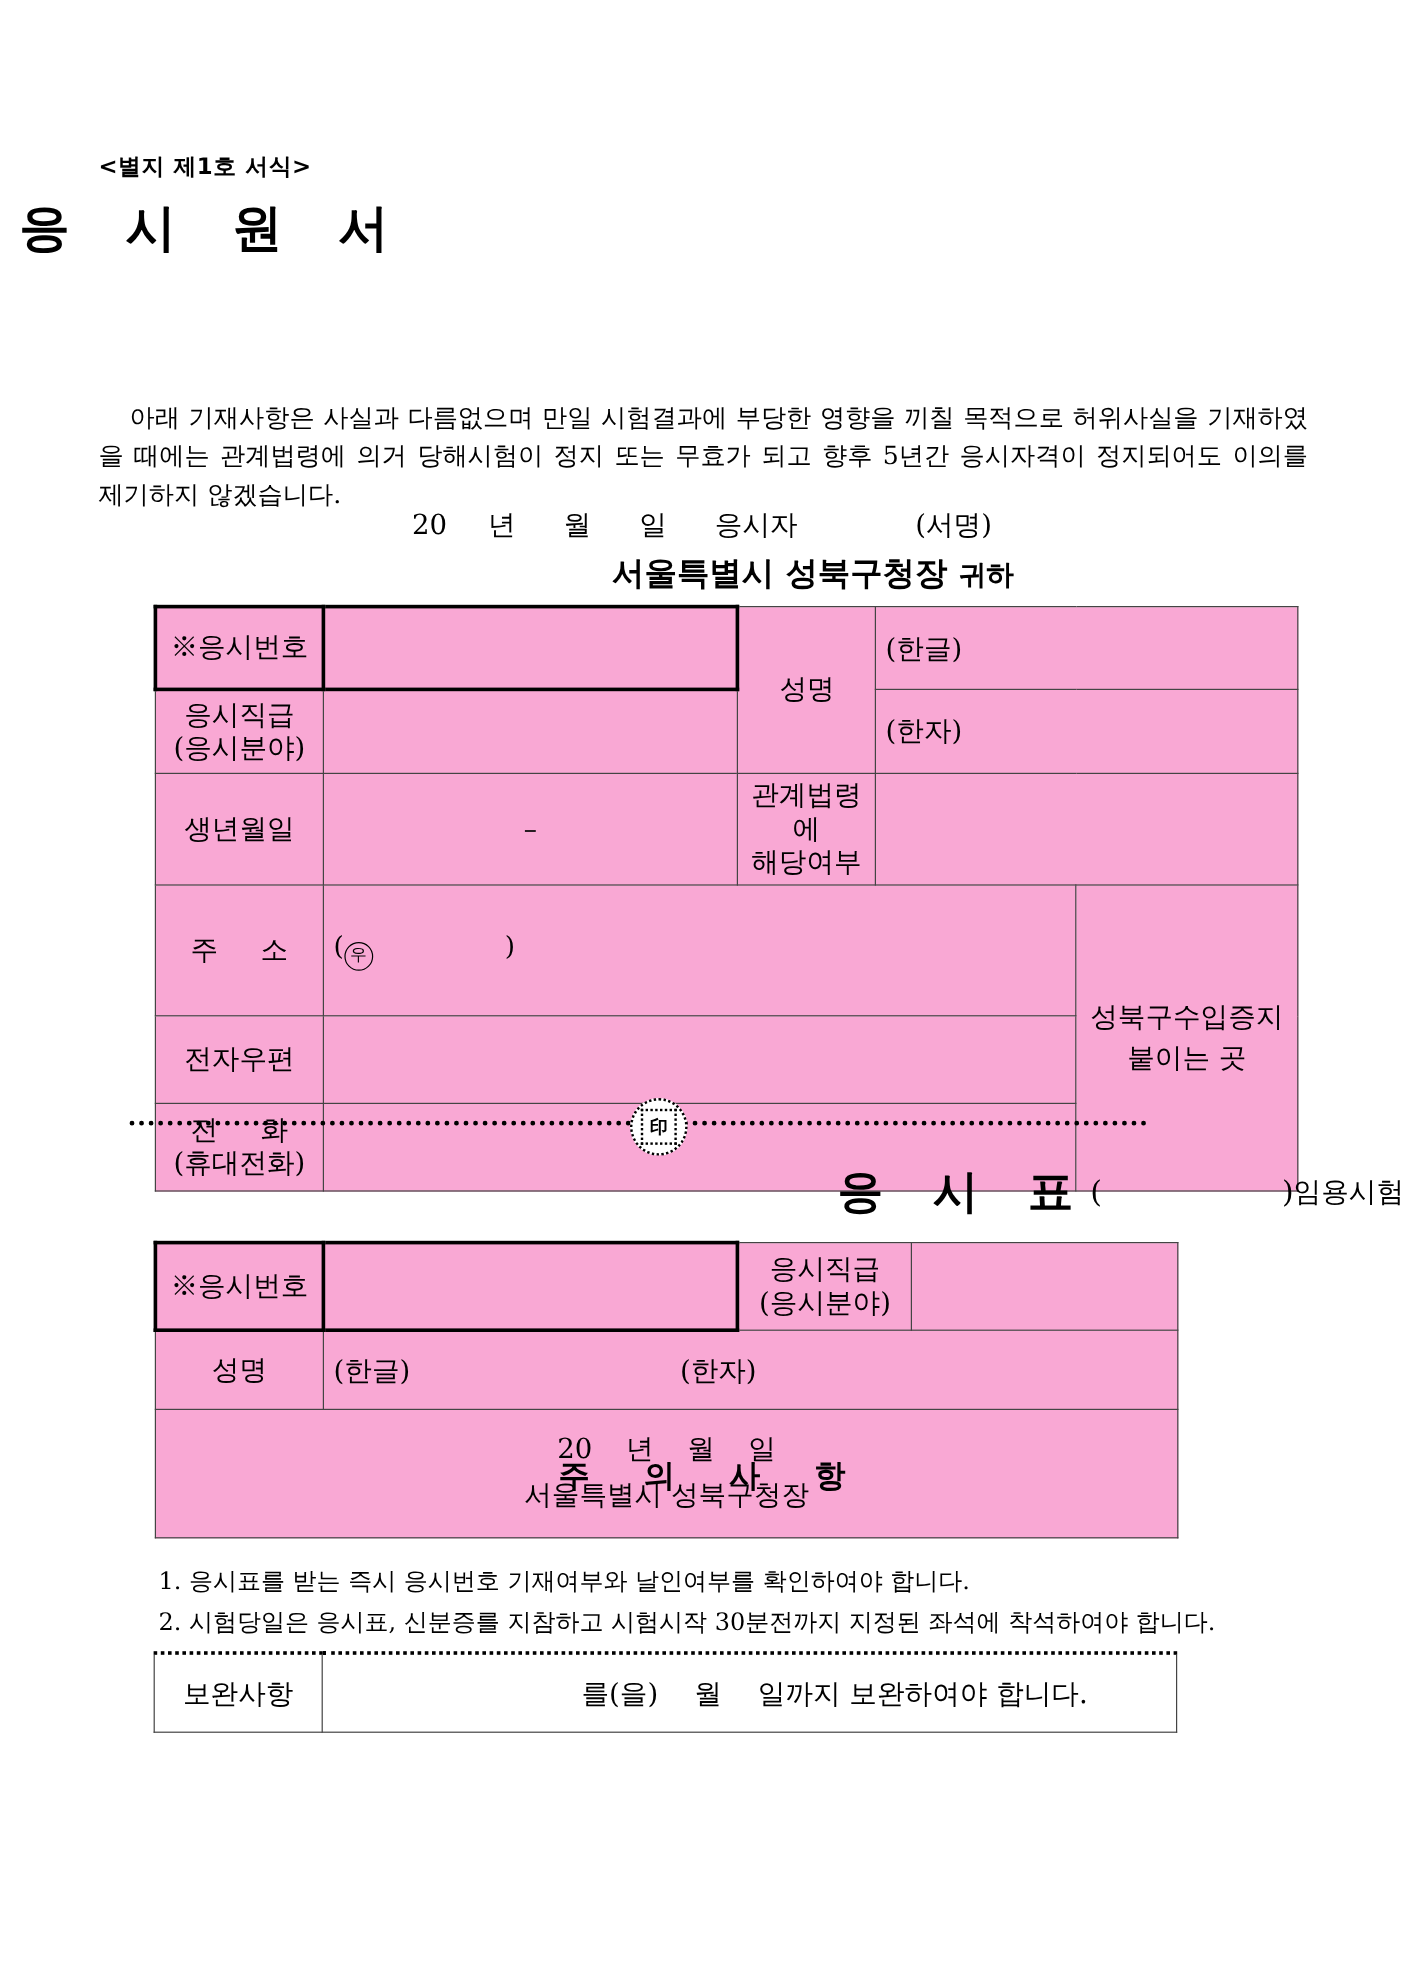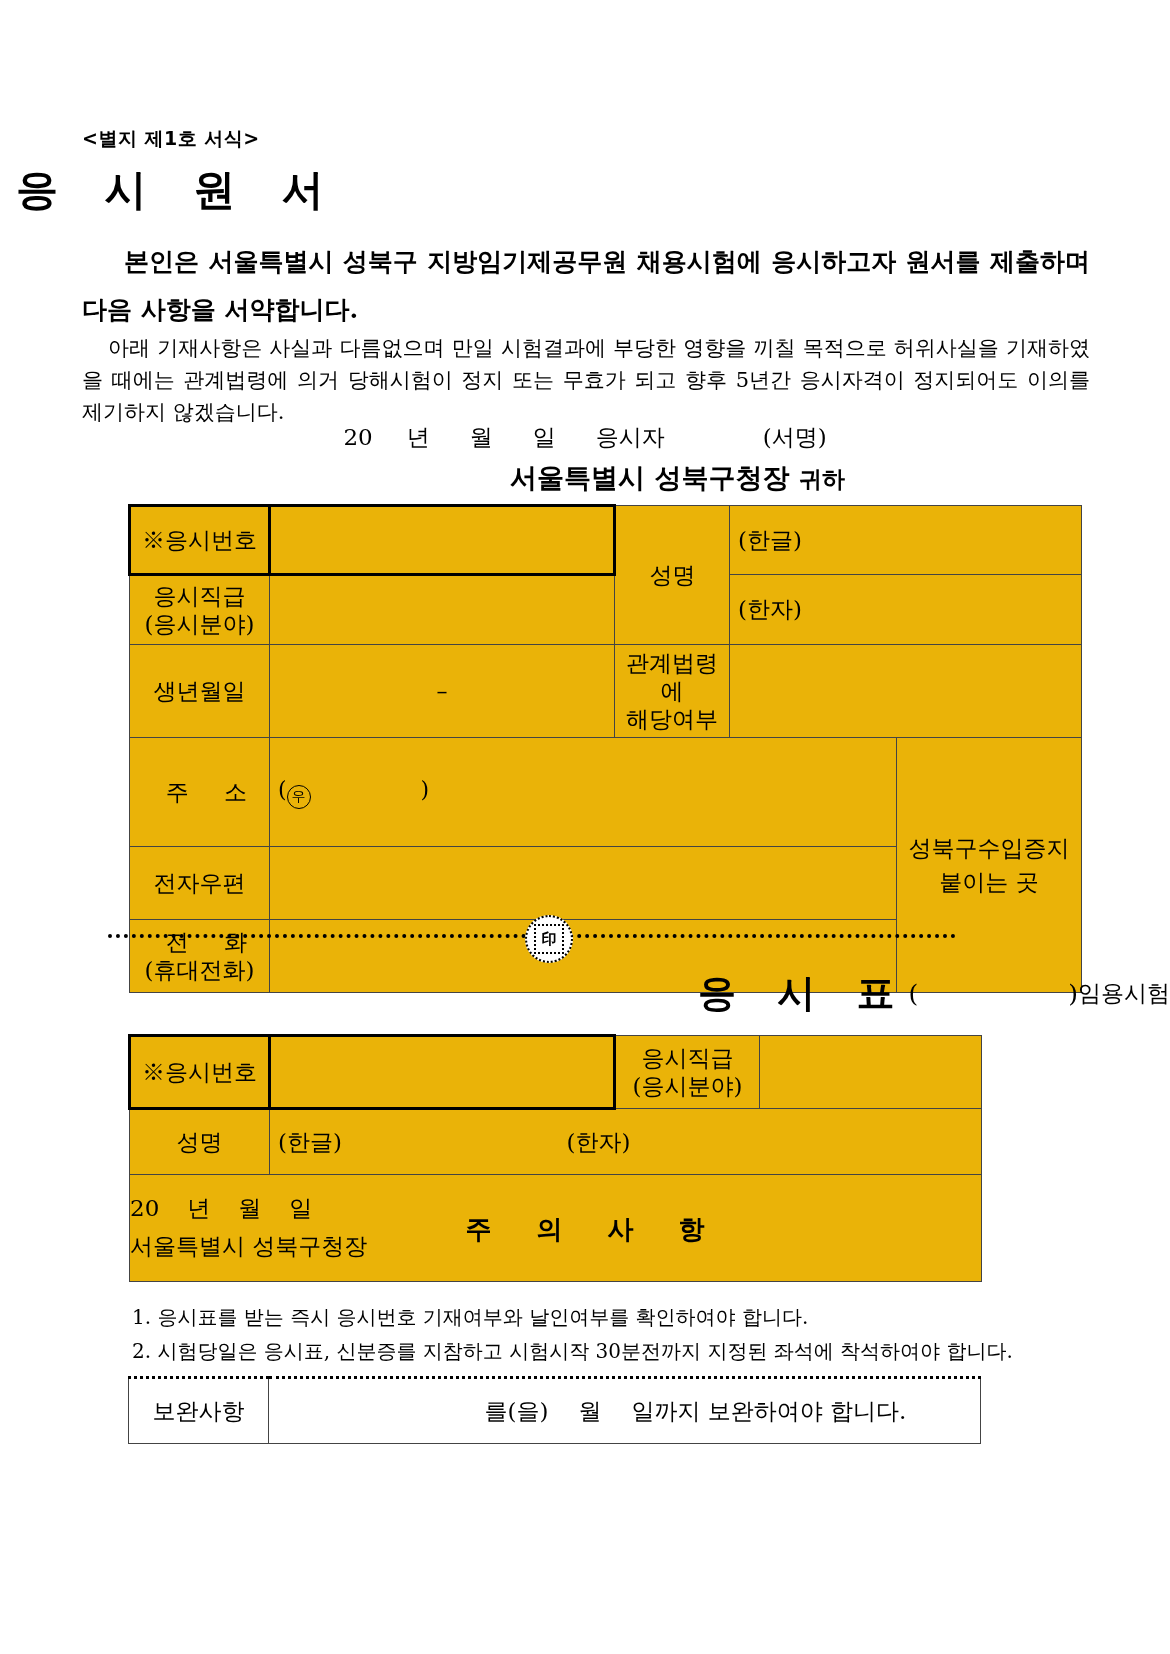--- a/index.html
+++ b/index.html
@@ -101,28 +101,28 @@
   
   table.form-table {
     border-collapse: collapse;
     table-layout: fixed;
   }
   table.form-table td {
     border: 1px solid #444444;
     font-size: 23px;
     padding: 4px 8px;
     vertical-align: middle;
-    background: #eab308;
+    background: #f9a8d4;
   }
   .lbl {
     text-align: center;
     line-height: 28px;
   }
   .lbl-spread {
-    text-align: right;
+    text-align: center;
     letter-spacing: 14px;
     text-indent: 14px;
   }
   .thick-box {
     border: 3px solid #000000 !important;
   }
   .cell-top { vertical-align: top; }
 
   
   #apply-table {
@@ -193,21 +193,21 @@
     vertical-align: middle;
   }
 
   #ticket-table {
     position: absolute;
     left: 128px;
     top: 1034px;
     width: 852px;
   }
   .ticket-date-cell {
-    text-align: left;
+    text-align: center;
     line-height: 38px;
     padding: 14px 0 16px 0 !important;
     margin-top: 12px;
   }
   .ticket-date-cell .l1 .gp { display: inline-block; width: 28px; }
 
   
   .notice-title {
     position: absolute;
     left: 0;
@@ -285,21 +285,20 @@
 </style>
 </head>
 <body>
 
 <div class="page">
 
   <div class="form-code">&lt;별지 제1호 서식&gt;</div>
 
   <div class="doc-title">응 시 원 서</div>
 
-  <div class="pledge-main">본인은 서울특별시 성북구 지방임기제공무원 채용시험에 응시하고자 원서를 제출하며 다음 사항을 서약합니다.</div>
   <div class="pledge-sub">아래 기재사항은 사실과 다름없으며 만일 시험결과에 부당한 영향을 끼칠 목적으로 허위사실을 기재하였을 때에는 관계법령에 의거 당해시험이 정지 또는 무효가 되고 향후 5년간 응시자격이 정지되어도 이의를 제기하지 않겠습니다.</div>
 
   <div class="date-line">
     <span>20</span><span class="gap-sm"></span><span>년</span><span class="gap-md"></span><span>월</span><span class="gap-md"></span><span>일</span><span class="gap-md"></span><span>응시자</span><span class="gap-lg"></span><span>(서명)</span>
   </div>
 
   <div class="recipient-line">
     <span>서울특별시 성북구청장</span>
     <span class="suffix">귀하</span>
   </div>

